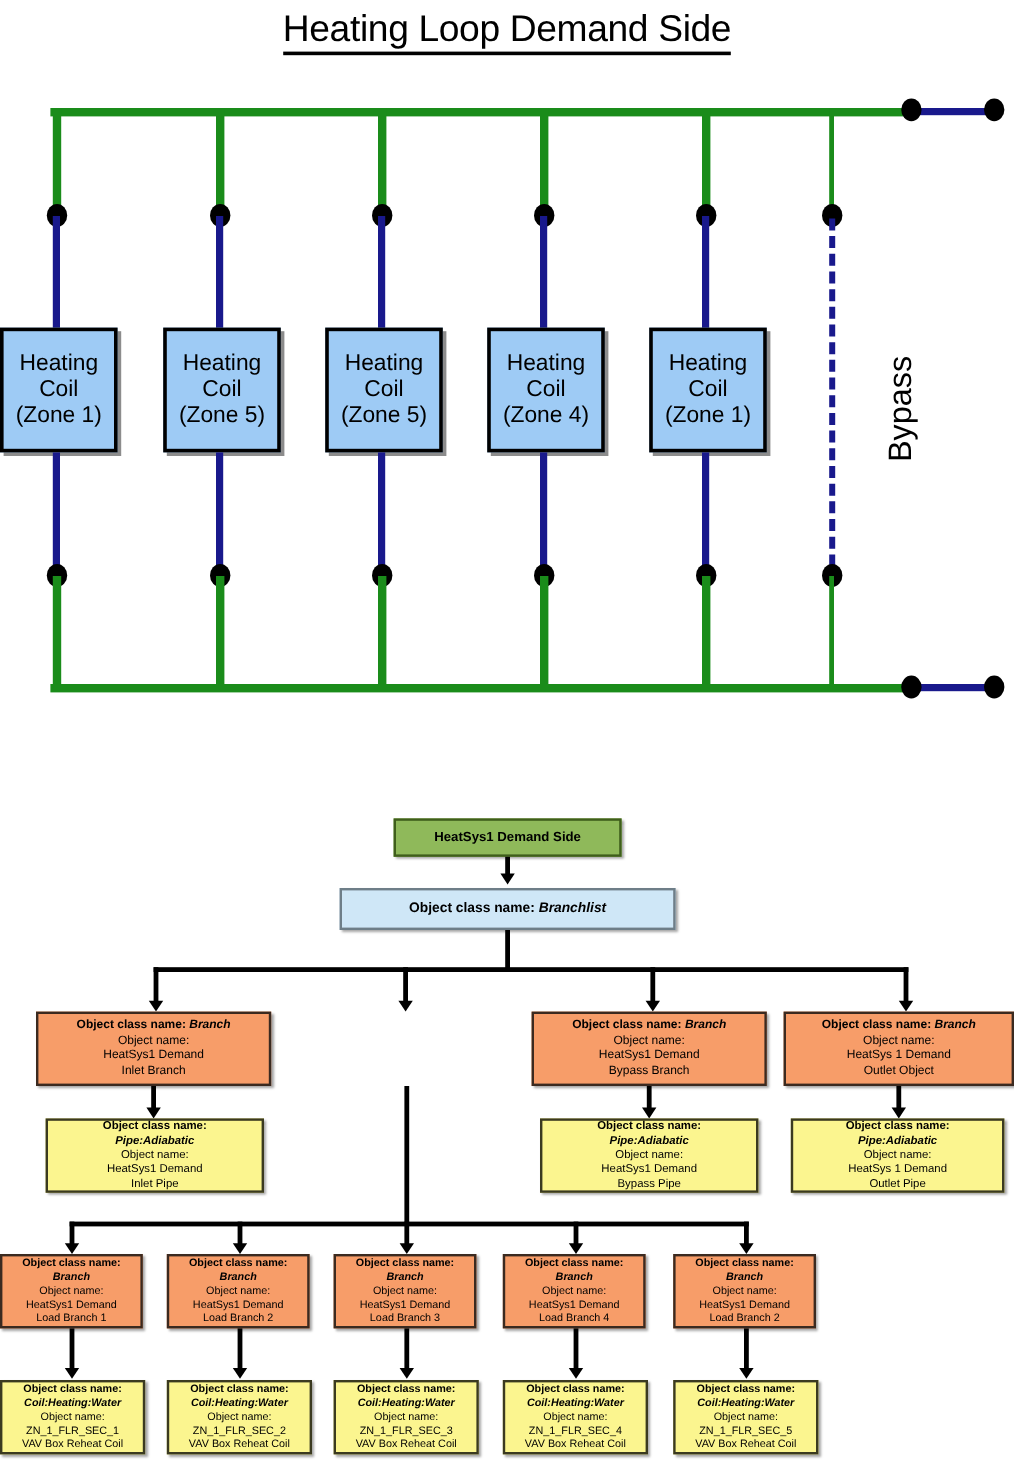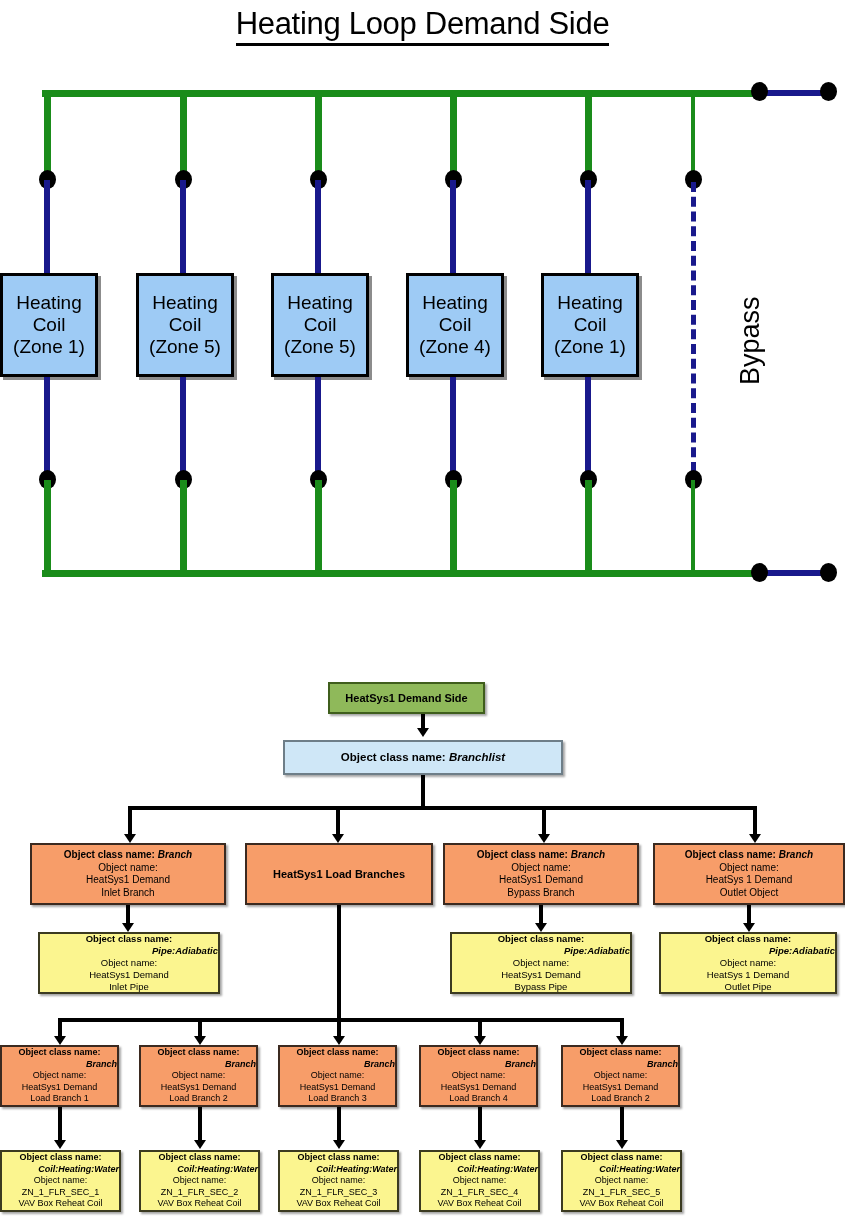--- a/index.html
+++ b/index.html
@@ -102,21 +102,21 @@
     text-align: center;
     color: #000000;
     display: flex;
     flex-direction: column;
     justify-content: center;
     align-items: center;
     box-shadow: 2px 2px 2px rgba(0,0,0,0.35);
   }
   .fbox .ln { display: block; width: 100%; }
   .fbox .b { font-weight: bold; }
-  .fbox .i { font-style: italic; font-weight: bold; text-align: right; }
+  .fbox .i { font-style: italic; font-weight: bold; }
 
   .green-box { background: #8fb95a; border-color: #3f5e1c; font-size: 11px; font-weight: bold; }
   .blue-box  { background: #cfe7f7; border-color: #6e7e88; font-size: 11.5px; line-height: 15px; }
   .orange-box{ background: #f79d69; border-color: #3b2a20; font-size: 10px; line-height: 12.5px; }
   .orange-box.plain { font-size: 11px; font-weight: bold; }
   .yellow-box{ background: #fbf58f; border-color: #3b3a20; font-size: 9.5px; line-height: 12px; }
   .small-box { font-size: 9px; line-height: 11.5px; }
 
   .conn {
     position: absolute;
@@ -216,21 +216,21 @@
 
   <div class="pipe-green-h" style="left:42px; top:570px; width:716px;"></div>
 
   <div class="pipe-blue-h" style="left:762px; top:570px; width:66px;"></div>
   <div class="node" style="left:751px; top:563px;"></div>
   <div class="node" style="left:820px; top:563px;"></div>
 </div>
 
 <div class="flow">
 
-  <div class="fbox green-box" style="left:328px; top:682px; width:157px; height:32px;">
+  <div class="fbox green-box" style="left:328px; top:682px; width:190px; height:32px;">
     <span class="ln">HeatSys1 Demand Side</span>
   </div>
 
   <div class="conn v" style="left:421px; top:714px; height:18px;"></div>
   <div class="arrow" style="left:417px; top:728px;"></div>
 
   <div class="fbox blue-box" style="left:283px; top:740px; width:280px; height:35px;">
     <span class="ln"><b>Object class name:</b> <i class="i">Branchlist</i></span>
   </div>
 
@@ -245,23 +245,20 @@
   <div class="arrow" style="left:538px; top:834px;"></div>
   <div class="arrow" style="left:749px; top:834px;"></div>
 
   <div class="fbox orange-box" style="left:30px; top:843px; width:196px; height:62px;">
     <span class="ln"><b>Object class name:</b> <i class="i">Branch</i></span>
     <span class="ln">Object name:</span>
     <span class="ln">HeatSys1 Demand</span>
     <span class="ln">Inlet Branch</span>
   </div>
 
-  <div class="fbox orange-box plain" style="left:245px; top:843px; width:188px; height:62px;">
-    <span class="ln">HeatSys1 Load Branches</span>
-  </div>
 
   <div class="fbox orange-box" style="left:443px; top:843px; width:196px; height:62px;">
     <span class="ln"><b>Object class name:</b> <i class="i">Branch</i></span>
     <span class="ln">Object name:</span>
     <span class="ln">HeatSys1 Demand</span>
     <span class="ln">Bypass Branch</span>
   </div>
 
   <div class="fbox orange-box" style="left:653px; top:843px; width:192px; height:62px;">
     <span class="ln"><b>Object class name:</b> <i class="i">Branch</i></span>

